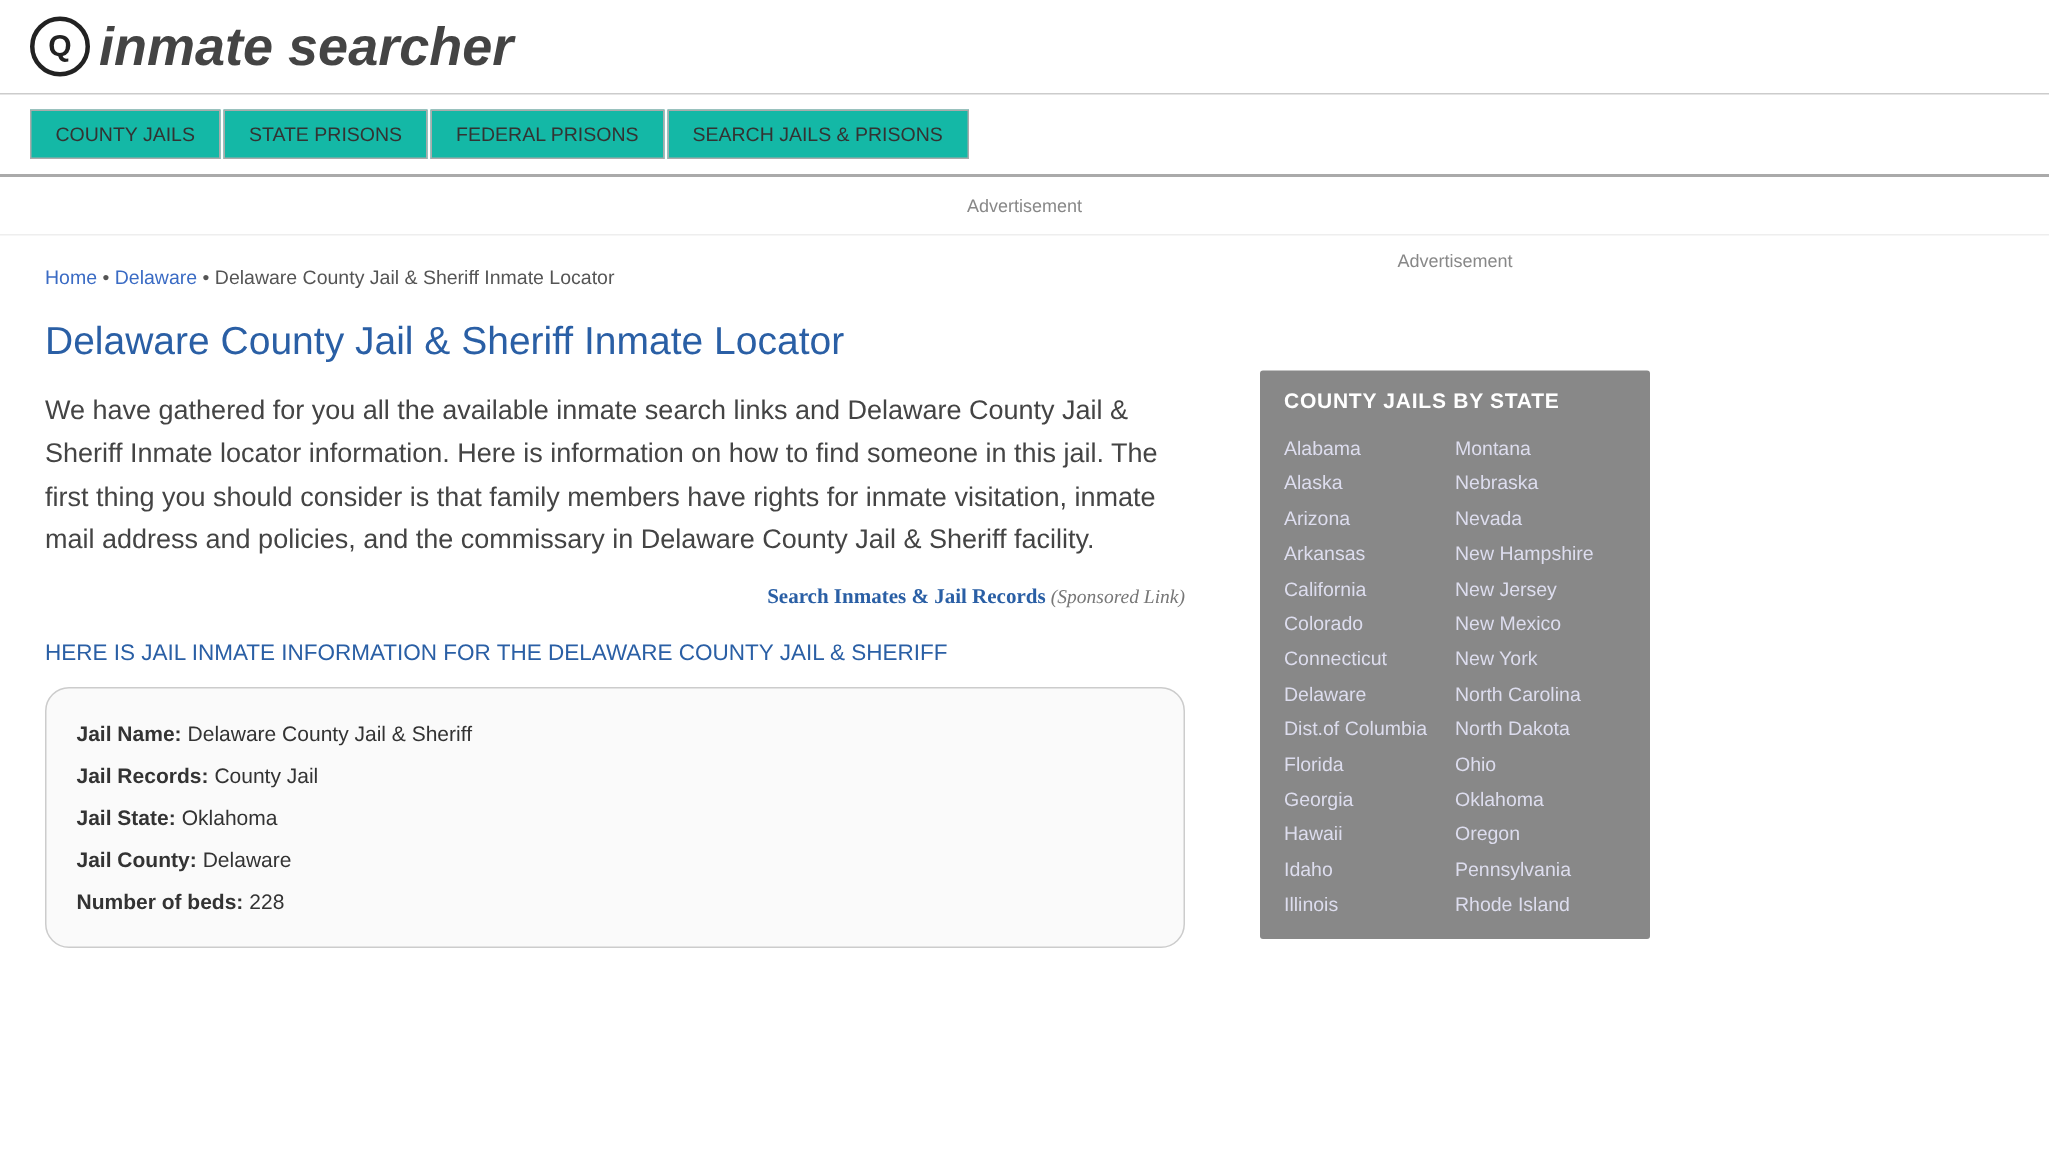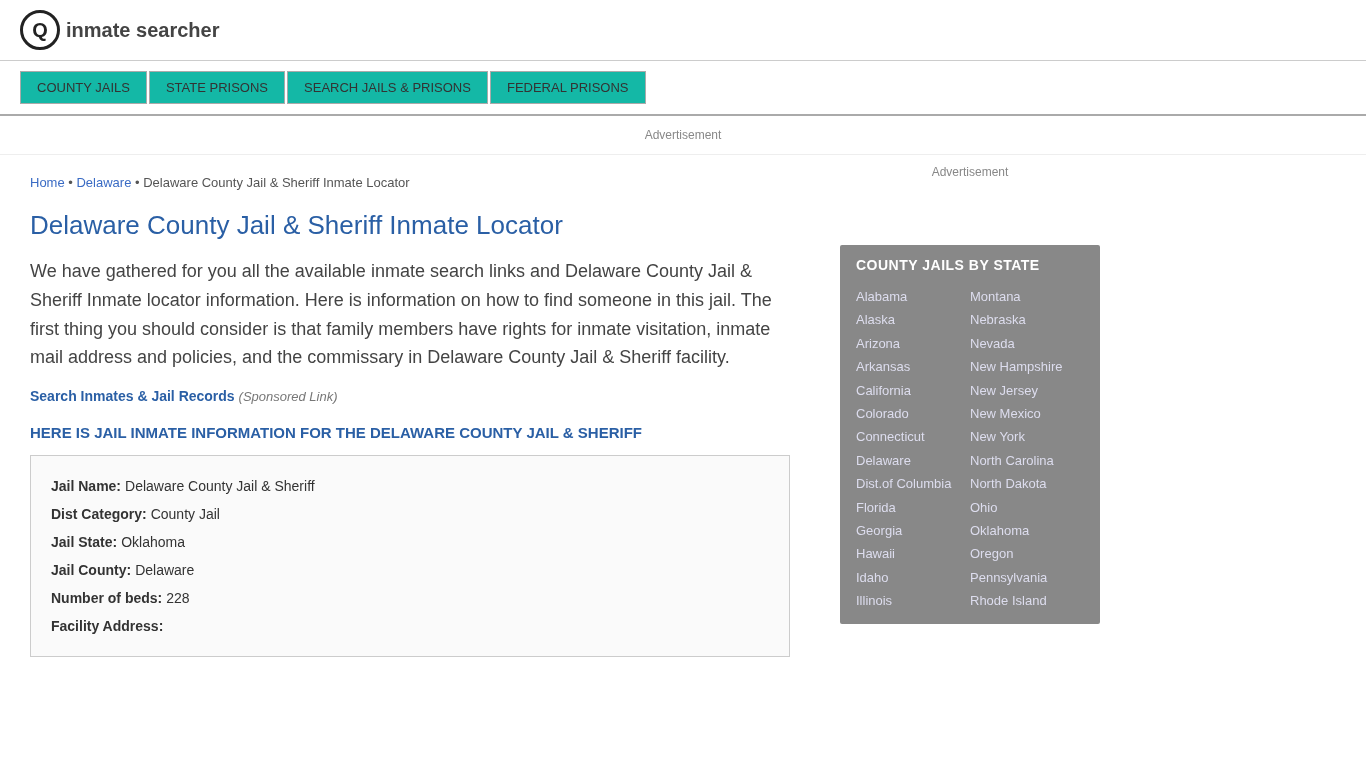--- a/index.html
+++ b/index.html
@@ -2,21 +2,21 @@
 <html><head>
   <meta charset="utf-8">
   <style>
     * { margin: 0; padding: 0; box-sizing: border-box; }
     body { font-family: Arial, sans-serif; font-size: 14px; color: #333; background: #fff; }
     
     
     #header { padding: 10px 20px; border-bottom: 1px solid #ccc; }
     #logo-area { display: flex; align-items: center; gap: 6px; }
     #logo-icon { width: 40px; height: 40px; border-radius: 50%; border: 3px solid #222; display: flex; align-items: center; justify-content: center; font-size: 20px; font-weight: bold; color: #222; background: #fff; }
-    #logo-text { font-size: 20px; font-weight: bold; color: #222; }
+    #logo-text { font-size: 36px; font-weight: bold; color: #222; font-style: italic; }
     #logo-text span { color: #444; }
     #tagline { font-size: 13px; color: #555; margin-top: 4px; padding-left: 0; }
     
     
     #nav { padding: 10px 20px; border-bottom: 2px solid #aaa; }
     #nav ul { display: flex; gap: 2px; list-style: none; }
     #nav ul li a {
       display: block;
       padding: 8px 16px;
       border: 1px solid #aaa;
@@ -40,31 +40,31 @@
     #breadcrumb { font-size: 13px; color: #555; margin-bottom: 20px; }
     #breadcrumb a { color: #3a6bc4; text-decoration: none; }
     
     
     #page-title { font-size: 26px; color: #2a5fa5; font-weight: normal; margin-bottom: 16px; }
     
     
     #description { font-size: 18px; line-height: 1.6; color: #444; margin-bottom: 16px; }
     
     
-    #search-link-area { text-align: left; margin-bottom: 20px; }
+    #search-link-area { text-align: right; margin-bottom: 20px; font-family: Liberation Serif, serif; }
     #search-link-area a { color: #2a5fa5; text-decoration: none; font-weight: bold; }
     #search-link-area .sponsored { color: #777; font-style: italic; font-size: 13px; }
     
     
-    #jail-info-heading { color: #2a5fa5; font-size: 15px; font-weight: bold; margin-bottom: 14px; }
+    #jail-info-heading { color: #2a5fa5; font-size: 15px; font-weight: normal; margin-bottom: 14px; }
     
     
     #jail-info-card {
       border: 1px solid #ccc;
-      border-radius: 0;
+      border-radius: 16px;
       padding: 16px 20px;
       background: #fafafa;
       font-size: 14px;
       line-height: 2;
     }
     #jail-info-card .field { display: flex; flex-wrap: wrap; }
     #jail-info-card .label { font-weight: bold; margin-right: 4px; }
     #jail-info-card .value { color: #333; }
     
     
@@ -99,24 +99,24 @@
 
 <div id="nav">
   <ul>
     <li>
       <a href="#">COUNTY JAILS</a>
     </li>
     <li>
       <a href="#">STATE PRISONS</a>
     </li>
     <li>
+      <a href="#">FEDERAL PRISONS</a>
+    </li>
+    <li>
       <a href="#">SEARCH JAILS &amp; PRISONS</a>
-    </li>
-    <li>
-      <a href="#">FEDERAL PRISONS</a>
     </li>
   </ul>
 </div>
 
 <div id="ad-banner">Advertisement</div>
 
 <div id="main-layout">
 
   <div id="content">
 
@@ -139,37 +139,34 @@
     </div>
 
     <h2 id="jail-info-heading">HERE IS JAIL INMATE INFORMATION FOR THE DELAWARE COUNTY JAIL &amp; SHERIFF</h2>
 
     <div id="jail-info-card">
       <div class="field">
         <span class="label">Jail Name:</span>
         <span class="value">Delaware County Jail &amp; Sheriff</span>
       </div>
       <div class="field">
-        <span class="label">Dist Category:</span>
+        <span class="label">Jail Records:</span>
         <span class="value">County Jail</span>
       </div>
       <div class="field">
         <span class="label">Jail State:</span>
         <span class="value">Oklahoma</span>
       </div>
       <div class="field">
         <span class="label">Jail County:</span>
         <span class="value">Delaware</span>
       </div>
       <div class="field">
         <span class="label">Number of beds:</span>
         <span class="value">228</span>
-      </div>
-      <div class="field">
-        <span class="label">Facility Address:</span>
       </div>
     </div>
 
   </div>
 
   <div id="sidebar">
 
     <div id="ad-sidebar">Advertisement</div>
 
     <div id="state-jails-box">

